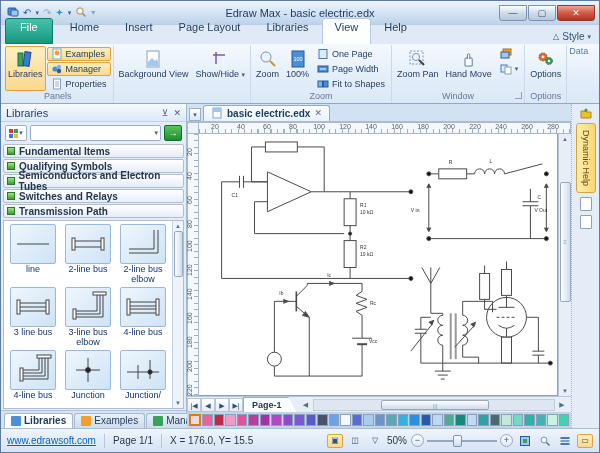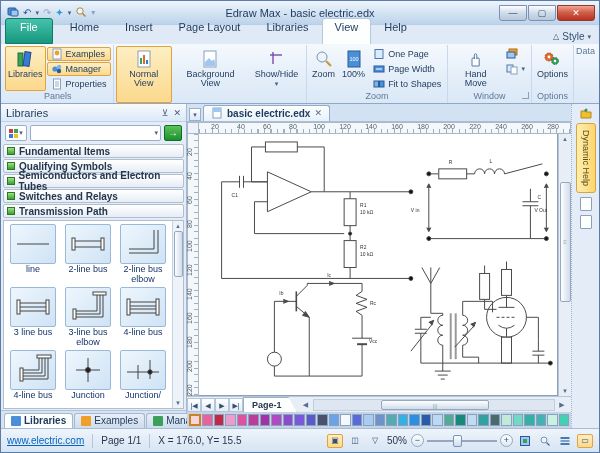--- a/index.html
+++ b/index.html
@@ -206,29 +206,20 @@
               </svg>
             <span>Properties</span>
           </div>
         </div>
       </div>
       <div class="rgroup-label">Panels</div>
     </div>
 
     <div class="rgroup">
       <div class="rgroup-content">
-        <div class="rbtn-big hl">
-          <svg class="icon20" viewBox="0 0 20 20">
-              <rect x="4" y="2" width="12" height="16" fill="#fdfefe" stroke="#8aa0bd"></rect>
-              <rect x="6" y="9" width="2" height="6" fill="#3aa05a"></rect>
-              <rect x="9" y="6" width="2" height="9" fill="#e06a2a"></rect>
-              <rect x="12" y="11" width="2" height="4" fill="#3a7bd5"></rect>
-            </svg>
-          <span class="cap">Normal View</span>
-        </div>
         <div class="rbtn-big">
           <svg class="icon20" viewBox="0 0 20 20">
               <rect x="4" y="2" width="12" height="16" fill="#fdfefe" stroke="#8aa0bd"></rect>
               <path d="M5,13 l4,-4 3,3 2,-2 1,3 v4 h-10 z" fill="#9fc7ef"></path>
             </svg>
           <span class="cap">Background View</span>
         </div>
         <div class="rbtn-big">
           <svg class="icon20" viewBox="0 0 20 20">
               <line x1="6" y1="3" x2="6" y2="15" stroke="#7a4ab0" stroke-width="1.4"></line>
@@ -276,20 +267,28 @@
               </svg>
             <span>Fit to Shapes</span>
           </div>
         </div>
       </div>
       <div class="rgroup-label">Zoom</div>
     </div>
 
     <div class="rgroup">
       <div class="rgroup-content">
+        <div class="rbtn-big">
+          <svg class="icon20" viewBox="0 0 20 20">
+              <rect x="2" y="2" width="13" height="13" fill="none" stroke="#7a93b4" stroke-dasharray="2 1.5"></rect>
+              <circle cx="8" cy="8" r="3.6" fill="#eaf4fd" stroke="#7a93b4"></circle>
+              <line x1="11" y1="11" x2="16" y2="16" stroke="#444" stroke-width="2"></line>
+            </svg>
+          <span class="cap">Zoom Pan</span>
+        </div>
         <div class="rbtn-big">
           <svg class="icon20" viewBox="0 0 20 20">
               <path d="M6,17 v-7 c0,-1.6 2.4,-1.6 2.4,0 v-4 c0,-1.6 2.4,-1.6 2.4,0 v4 c0,-1.6 2.4,-1.6 2.4,0 v7 z" fill="#fdfefe" stroke="#5a7ca6"></path>
             </svg>
           <span class="cap">Hand Move</span>
         </div>
         <div class="rcol">
           <div class="rbtn-small">
             <svg class="icon12" viewBox="0 0 12 12">
                 <rect x="3" y="1" width="8" height="6" fill="#f0a02a" stroke="#b06a1a"></rect>
@@ -717,21 +716,21 @@
         </svg>
       <div class="dyn-tab">
         <span>Dynamic Help</span>
       </div>
       <span class="page-ic"></span>
       <span class="page-ic"></span>
     </div>
   </div>
 
   <div class="statusbar">
-    <span class="link">www.electric.com</span>
+    <span class="link">www.edrawsoft.com</span>
     <span class="sep"></span>
     <span>Page 1/1</span>
     <span class="sep"></span>
     <span>X = 176.0, Y= 15.5</span>
     <span class="sb-right">
       <span class="sb-ic hl">▣</span>
       <span class="sb-ic">◫</span>
       <span class="sb-ic">▽</span>
       <span>50%</span>
       <span class="zoom-slider">

